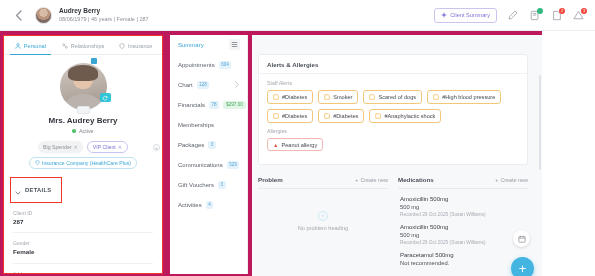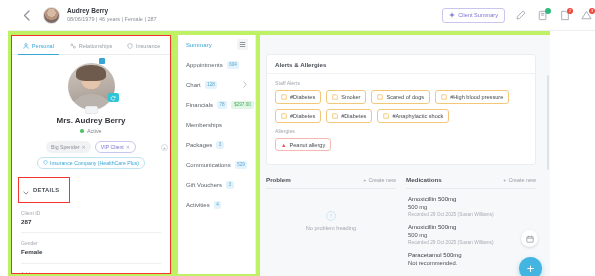--- a/index.html
+++ b/index.html
@@ -3,21 +3,21 @@
 <meta charset="utf-8">
 <style>
   * { box-sizing: border-box; margin: 0; padding: 0; }
   html, body {
     width: 595px; height: 276px;
     font-family: "Liberation Sans", sans-serif;
     background: #ffffff;
     color: #33373d;
     overflow: hidden;
   }
-  .app { position: relative; width: 542px; height: 276px; background:#bef264;margin-left:8px; }
+  .app { position: relative; width: 542px; height: 276px; background:#be185d; }
 
   
   .topbar {
     position: absolute; left:0; top:0; width:595px; height:31px;
     background:#fff; border-bottom:1px solid #eceef1;
     display:flex; align-items:center;
   }
   .back-btn {
     width:24px; height:24px; margin-left:6px;
     display:flex; align-items:center; justify-content:center;

